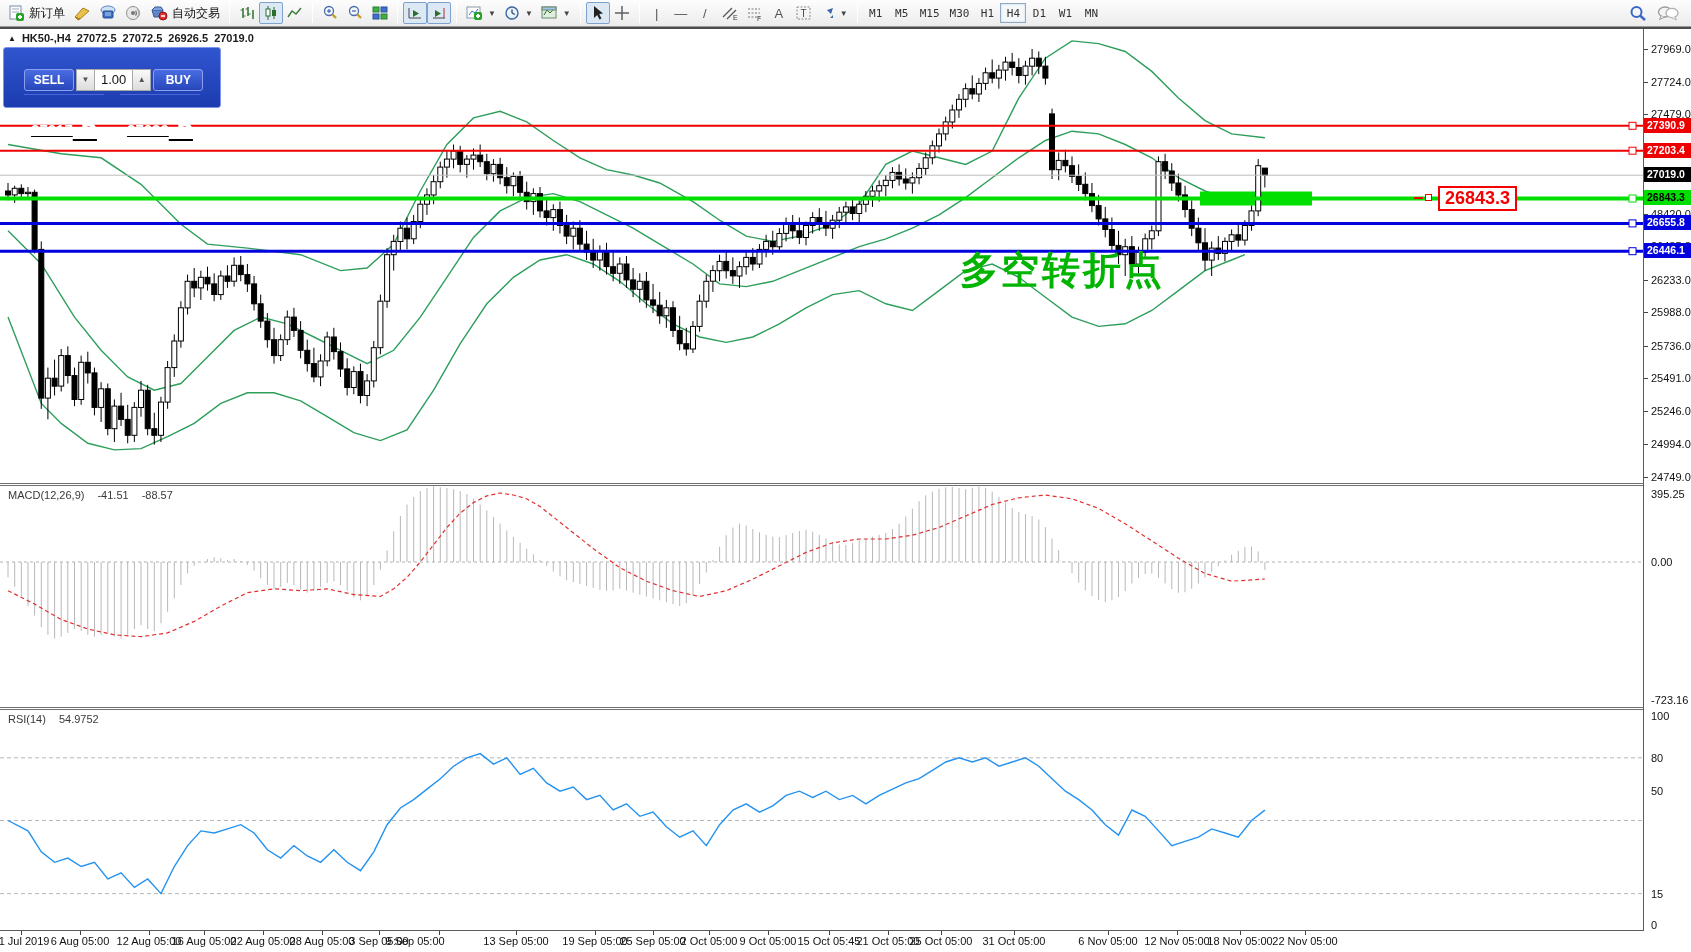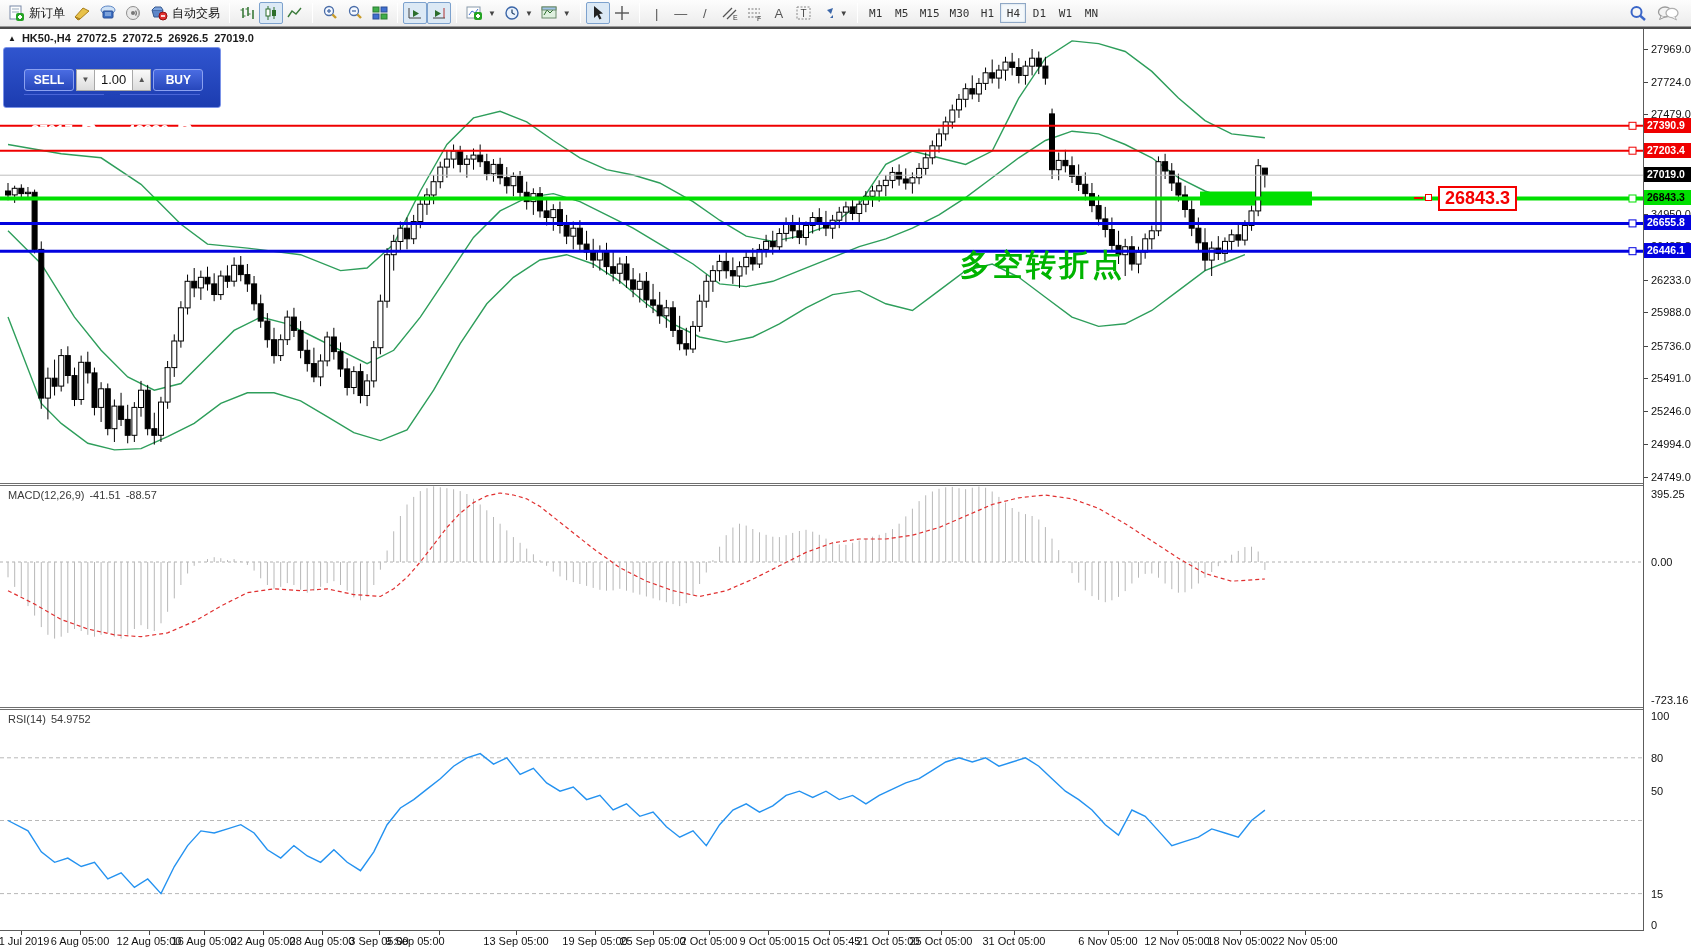--- a/index.html
+++ b/index.html
@@ -40,35 +40,35 @@
             background:linear-gradient(#3055cf,#1c3cb0);border:1px solid #7b93e8;border-radius:3px;
             padding:20px;}
   .oc-top{display:flex;align-items:center;height:24px;gap:2px;}
   .oc-btn{flex:0 0 50px;height:22px;background:linear-gradient(#4a6ce2,#2747bb);border:1px solid #8ba1f0;
           border-radius:3px;color:#fff;font-size:12px;font-weight:700;text-align:center;line-height:20px;}
   .oc-spin{flex:1;display:flex;height:22px;}
   .oc-arrow{width:19px;background:linear-gradient(#fafafa,#dcdcdc);border:1px solid #a8a8a8;
             font-size:8px;color:#555;text-align:center;line-height:20px;}
   .oc-field{flex:1;background:#fff;border-top:1px solid #a8a8a8;border-bottom:1px solid #a8a8a8;
             color:#111;font-size:13px;text-align:right;padding:0 6px;line-height:20px;}
-  .oc-prices{display:flex;gap:16px;margin-top:2px;height:47px;}
+  .oc-prices{display:flex;gap:16px;margin-top:2px;height:47px;text-decoration:underline;}
   .oc-price{flex:1;color:#fff;display:flex;align-items:flex-end;justify-content:center;
             border-top:1px solid #4a66d8;padding-bottom:1px;}
   .oc-price .small{font-size:15px;font-weight:700;line-height:1;margin-bottom:3px;}
   .oc-price .big{font-size:29px;font-weight:700;line-height:0.85;}
-  .annotation{position:absolute;z-index:8;font-size:30px;font-weight:700;letter-spacing:3px;
+  .annotation{position:absolute;z-index:8;font-size:38px;font-weight:700;letter-spacing:3px;
               font-family:"DejaVu Sans",sans-serif;}
   .price-label-box{position:absolute;left:1438px;top:186px;width:79px;height:25px;z-index:9;
                    border:2px solid #f40000;background:#fff;color:#f40000;font-size:18px;font-weight:700;
                    text-align:center;line-height:21px;}
   .anchor-dash{position:absolute;left:1414px;top:197px;width:9px;height:2px;background:#f40000;z-index:9;}
   .anchor-square{position:absolute;left:1425px;top:194px;width:7px;height:7px;border:1px solid #f40000;
                  background:#fff;z-index:9;}
   
-  .pane-title{position:absolute;left:8px;z-index:8;font-size:11px;color:#3a3a3a;display:flex;gap:5px;}
+  .pane-title{position:absolute;left:8px;z-index:8;font-size:11px;color:#3a3a3a;display:flex;gap:13px;}
   #macd-title{top:489px;} #rsi-title{top:713px;}
   
   #price-axis{position:absolute;left:1644px;top:29px;width:47px;height:902px;background:#fff;z-index:7;}
   .tick{position:absolute;left:7px;font-size:11px;color:#111;white-space:nowrap;}
   .tick-dash{position:absolute;left:0;width:4px;height:1px;background:#444;}
   .price-tag{position:absolute;left:0;width:47px;height:15px;font-size:10.5px;font-weight:600;
              line-height:15px;padding-left:3px;z-index:3;}
   .sub-label{position:absolute;left:7px;font-size:11px;color:#111;}
   
   #time-axis{position:absolute;left:0;top:931px;width:1691px;height:21px;background:#fff;z-index:7;}
@@ -936,21 +936,21 @@
         <div class="oc-arrow">▲</div>
       </div>
       <div class="oc-btn">BUY</div>
     </div>
     <div class="oc-prices">
       <div class="oc-price">
         <span class="small">27017</span>
           <span class="big">.5</span>
       </div>
       <div class="oc-price">
-        <span class="small">42930</span>
+        <span class="small">27030</span>
           <span class="big">.5</span>
       </div>
     </div>
   </div>
 
   <div class="annotation" id="annotation" style="left: 960px; top: 245px; color: rgb(0, 180, 0);">多空转折点</div>
   <div class="price-label-box">26843.3</div>
   <div class="anchor-dash"></div>
   <div class="anchor-square"></div>
 
@@ -965,21 +965,21 @@
   </div>
 
   <div id="price-axis">
       <div class="tick-dash" style="top: 20px;"></div>
       <div class="tick" style="top: 14px;">27969.0</div>
       <div class="tick-dash" style="top: 52.5365px;"></div>
       <div class="tick" style="top: 46.5365px;">27724.0</div>
       <div class="tick-dash" style="top: 85.073px;"></div>
       <div class="tick" style="top: 79.073px;">27479.0</div>
       <div class="tick-dash" style="top: 184.542px;"></div>
-      <div class="tick" style="top: 178.542px;">34950.0</div>
+      <div class="tick" style="top: 178.542px;">48420.0</div>
       <div class="tick-dash" style="top: 216.972px;"></div>
       <div class="tick" style="top: 210.972px;">26485.8</div>
       <div class="tick-dash" style="top: 250.544px;"></div>
       <div class="tick" style="top: 244.544px;">26233.0</div>
       <div class="tick-dash" style="top: 283.081px;"></div>
       <div class="tick" style="top: 277.081px;">25988.0</div>
       <div class="tick-dash" style="top: 316.547px;"></div>
       <div class="tick" style="top: 310.547px;">25736.0</div>
       <div class="tick-dash" style="top: 349.084px;"></div>
       <div class="tick" style="top: 343.084px;">25491.0</div>

